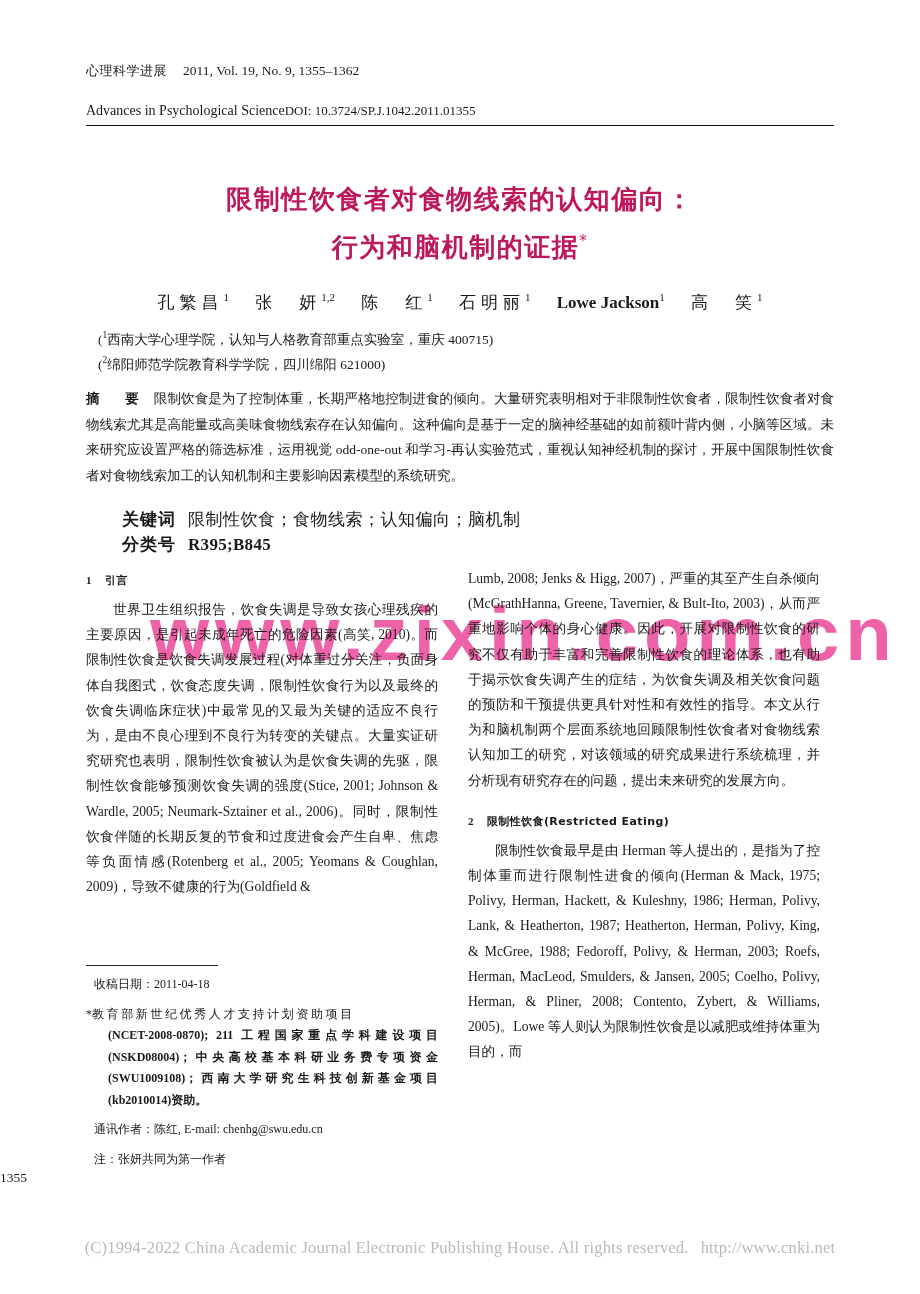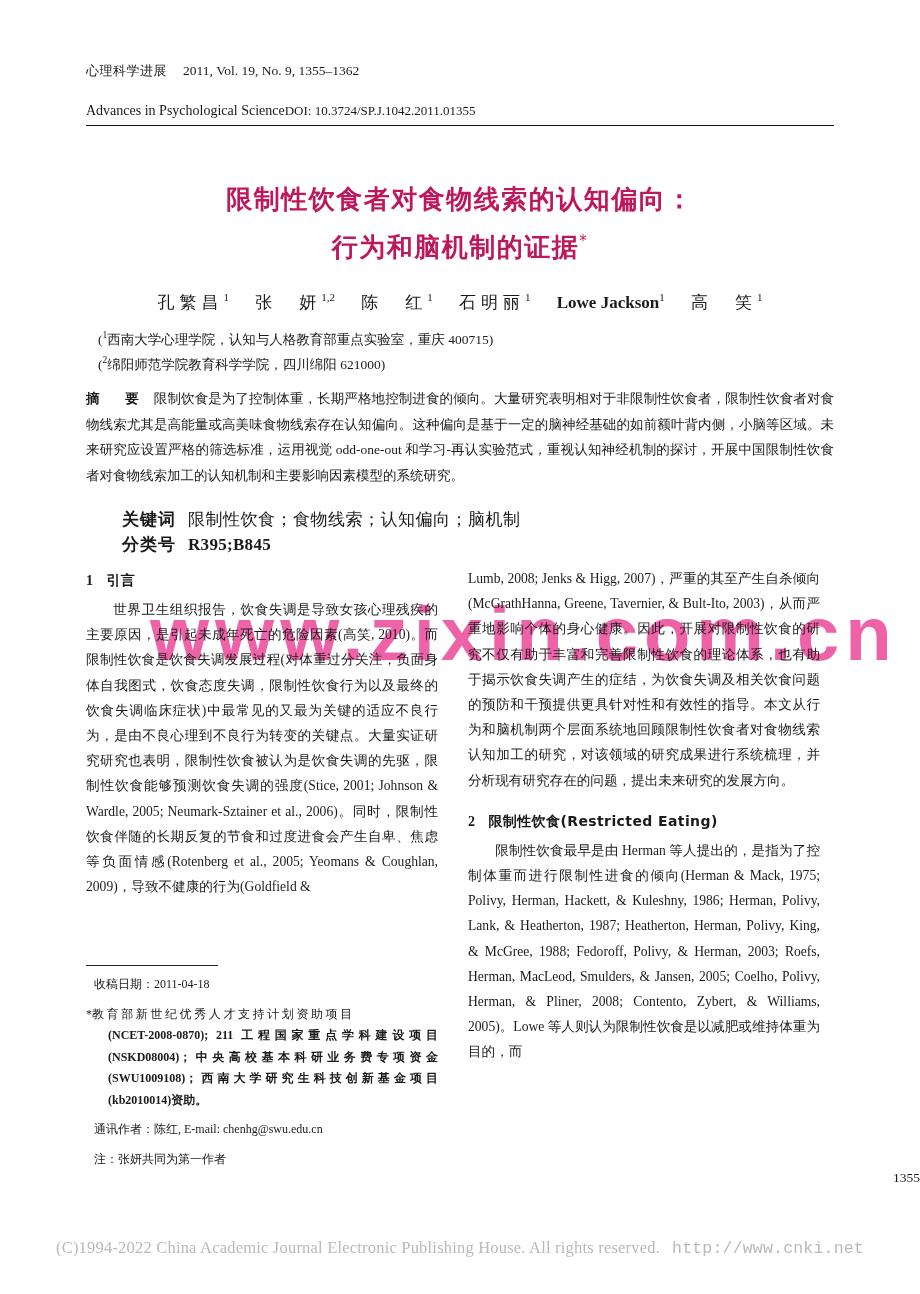--- a/index.html
+++ b/index.html
@@ -166,21 +166,21 @@
     line-height: 25.2px;
     text-align: justify;
     text-align-last: left;
     text-justify: inter-ideograph;
   }
   .col-left  { left: 86px;  top: 566px; }
   .col-right { left: 468px; top: 566px; }
 
   h2.sec {
     font-family: "DejaVu Sans", sans-serif;
-    font-size: 14px;
+    font-size: 11px;
     font-weight: bold;
     margin: 0 0 2px 0;
     line-height: 28px;
     letter-spacing: .4px;
   }
   h2.sec .sec-num {
     font-family: "Liberation Serif", serif;
     margin-right: 13px;
   }
   h2.sec.sec-spaced { margin-top: 14px; }
@@ -215,37 +215,37 @@
   }
   .fn-star .fn-body { display: block; padding-left: 11px; text-indent: 0; font-weight: bold; }
   .fn-letterspace { letter-spacing: 2.6px; }
 
   
   .folio {
     position: absolute;
     left: 0;
     top: 1170px;
     width: 920px;
-    text-align: right;
+    text-align: left;
     font-size: 13.5px;
   }
 
   
   .cnki {
     position: absolute;
     left: 0;
     top: 1238px;
     width: 920px;
     text-align: center;
     font-size: 16.5px;
     color: #b9b9b9;
     letter-spacing: .2px;
     white-space: nowrap;
   }
-  .cnki .url { margin-left: 12px; font-family: Liberation Mono, monospace; }
+  .cnki .url { margin-left: 12px; }
 </style>
 </head>
 <body>
 
 <div class="page">
 
   <div class="watermark">www.zixin.com.cn</div>
 
   <div class="content">
 

